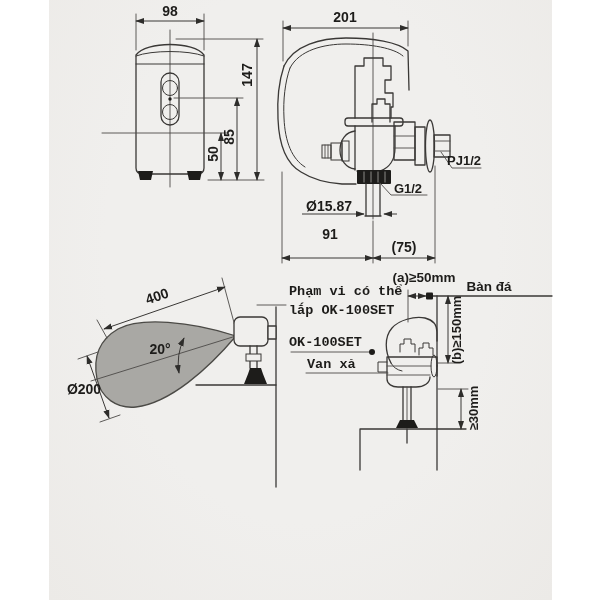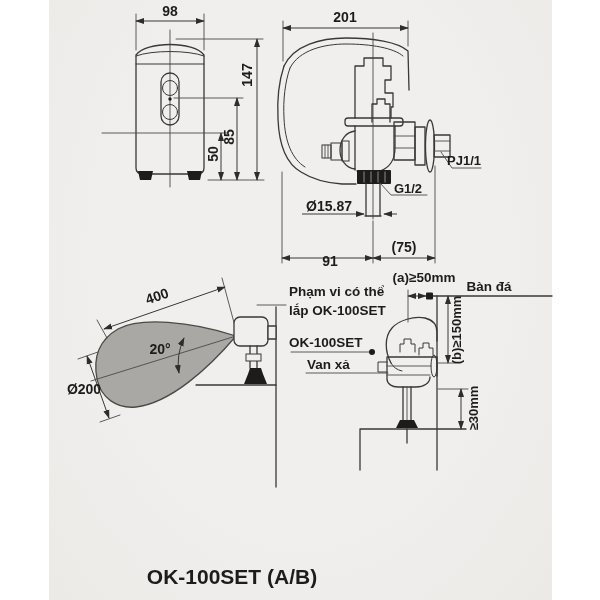--- a/index.html
+++ b/index.html
@@ -21,21 +21,21 @@
   .tn{stroke:var(--thin);fill:none;stroke-width:0.9;stroke-linecap:round;}
   .dm{stroke:var(--line);fill:none;stroke-width:1;}
   .dk{fill:var(--ink);stroke:none;}
   .bgfill{fill:var(--photo_background);}
   .cone{fill:var(--cone_fill);stroke:var(--conestroke);stroke-width:1.3;stroke-linejoin:round;}
   .knurl{stroke:#8d8b87;stroke-width:1;}
   .t{position:absolute;font-weight:bold;color:var(--ink);font-size:14px;white-space:nowrap;
      transform:translate(-50%,-50%);line-height:1;}
   .t.r90{transform:translate(-50%,-50%) rotate(-90deg);}
   .t.r19{transform:translate(-50%,-50%) rotate(-19deg);}
-  .t.la{transform:translate(0,-50%);}
+  .t.la{transform:translate(0,-50%);font-family:Liberation Mono, monospace;}
   .s13{font-size:13.5px;}
   .s12{font-size:13px;}
   .title{font-size:21px;letter-spacing:0;}
 </style>
 </head>
 <body>
 
 <div class="stage">
   <div class="photo"></div>
 
@@ -161,33 +161,32 @@
       <line class="tn" x1="306" y1="373" x2="388" y2="373"></line>
     </g>
   </svg>
 
   <div class="t" style="left:170px;top:11px">98</div>
   <div class="t r90" style="left:247px;top:75px">147</div>
   <div class="t r90" style="left:229px;top:137px">85</div>
   <div class="t r90" style="left:213px;top:154px">50</div>
 
   <div class="t" style="left:345px;top:17px">201</div>
-  <div class="t s12" style="left:464px;top:160px">PJ1/1</div>
+  <div class="t s12" style="left:464px;top:160px">PJ1/2</div>
   <div class="t s12" style="left:408px;top:188px">G1/2</div>
   <div class="t" style="left:329px;top:206px">Ø15.87</div>
-  <div class="t" style="left:330px;top:261px">91</div>
+  <div class="t" style="left:330px;top:234px">91</div>
   <div class="t" style="left:404px;top:247px">(75)</div>
 
   <div class="t r19" style="left:157px;top:296px">400</div>
   <div class="t" style="left:160px;top:349px">20°</div>
   <div class="t" style="left:84px;top:389px">Ø200</div>
 
   <div class="t s13 la" style="left:289px;top:292px">Phạm vi có thể</div>
   <div class="t s13 la" style="left:289px;top:311px">lắp OK-100SET</div>
   <div class="t s13 la" style="left:289px;top:343px">OK-100SET</div>
   <div class="t s13 la" style="left:307px;top:365px">Van xả</div>
   <div class="t s13" style="left:424px;top:278px">(a)≥50mm</div>
   <div class="t s13" style="left:489px;top:287px">Bàn đá</div>
   <div class="t s12 r90" style="left:456px;top:330px">(b)≥150mm</div>
   <div class="t s12 r90" style="left:473px;top:408px">≥30mm</div>
 
-  <div class="t title" style="left:232px;top:576px">OK-100SET (A/B)</div>
 </div>
 
 </body></html>

